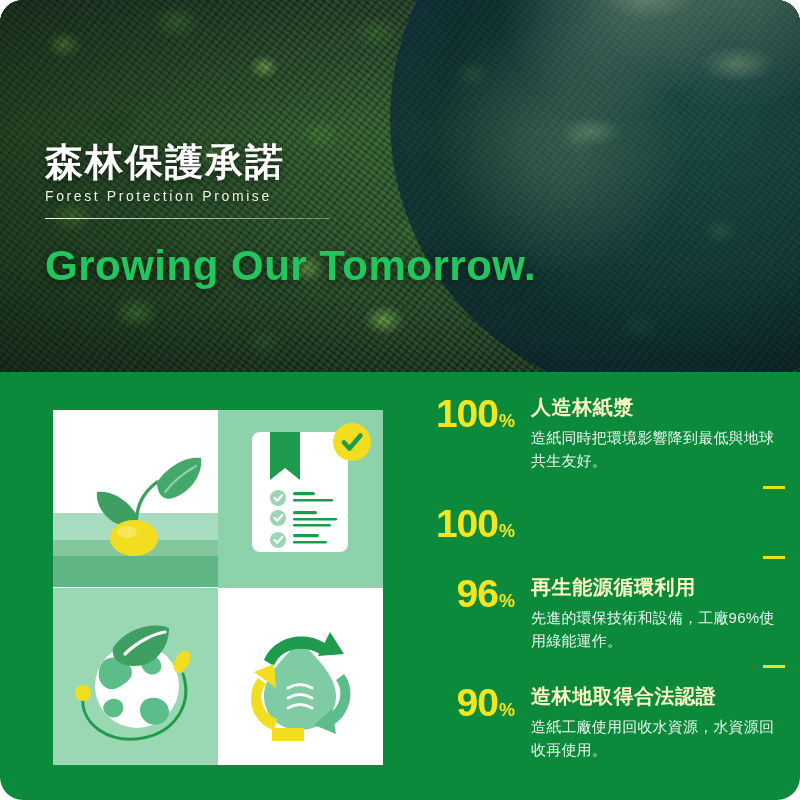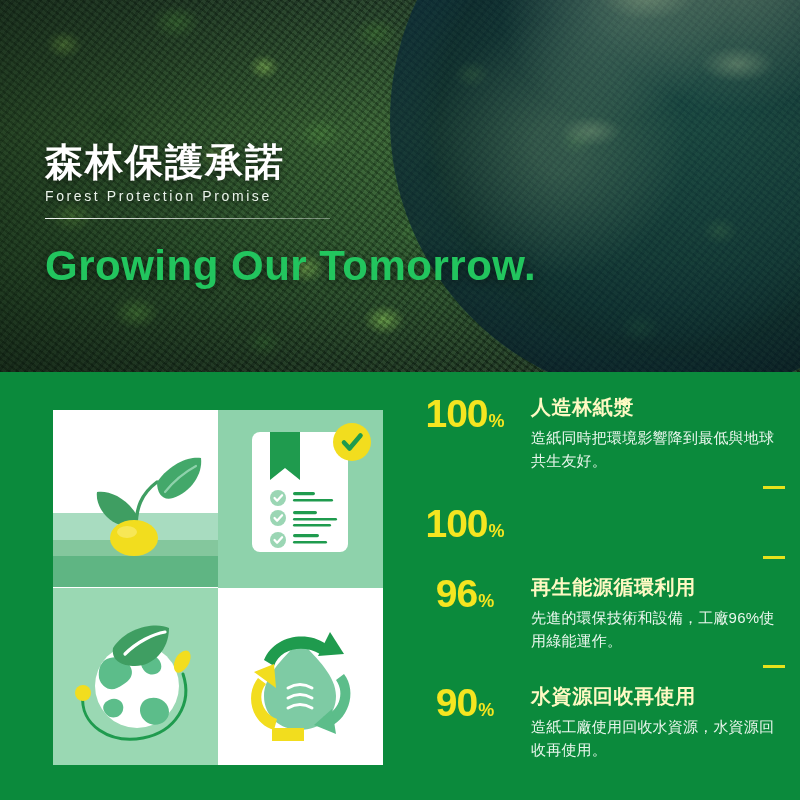--- a/index.html
+++ b/index.html
@@ -4,21 +4,21 @@
 <style>
   html, body {
     margin: 0; padding: 0;
     background: #ffffff;
   }
   body {
     width: 800px; height: 800px;
     font-family: "Liberation Sans", "DejaVu Sans", sans-serif;
     overflow: hidden;
   }
-  #page { position: relative; width: 800px; height: 800px; overflow: hidden; }
+  #page { position: relative; width: 800px; height: 800px; overflow: hidden; border-radius: 23px; }
 
   
   .hero {
     position: absolute; left: 0; top: 0;
     width: 800px; height: 372px;
     overflow: hidden;
     background: #1d3524;
   }
   .hero-canopy {
     position: absolute; inset: 0;
@@ -128,21 +128,21 @@
 
   
   .soil1{ position:absolute; left:0; right:0; top:58%; height:15%; background:#a8dcc0; }
   .soil2{ position:absolute; left:0; right:0; top:73%; height:9%;  background:#84c79d; }
   .soil3{ position:absolute; left:0; right:0; top:82%; height:18%; background:#5fb583; }
 
   
   .stats { position: absolute; left: 415px; top: 20px; width: 370px; }
   .stat-row { position: relative; display: flex; align-items: flex-start; }
   .stat-num-wrap {
-    width: 100px; text-align: center; flex: 0 0 100px;
+    width: 100px; text-align: right; flex: 0 0 100px;
     position: relative; padding-top: 2px;
   }
   .stat-num {
     color: #f5e520; font-size: 39px; font-weight: 700; line-height: 1;
     letter-spacing: -1px;
   }
   .stat-pct {
     color: #f5e520; font-size: 18px; font-weight: 700; margin-left: 1px;
   }
   .stat-body { flex: 1; padding-left: 16px; padding-top: 3px; }
@@ -278,20 +278,20 @@
           <div class="stat-desc">先進的環保技術和設備，工廠96%使用綠能運作。</div>
         </div>
       </div>
       <div class="stat-sep"></div>
 
       <div class="stat-row">
         <div class="stat-num-wrap">
           <span class="stat-num">90</span><span class="stat-pct">%</span>
         </div>
         <div class="stat-body">
-          <div class="stat-title">水資源回收再使用</div>
+          <div class="stat-title">造林地取得合法認證</div>
           <div class="stat-desc">造紙工廠使用回收水資源，水資源回收再使用。</div>
         </div>
       </div>
 
     </div>
   </section>
 </div>
 
 </body></html>

